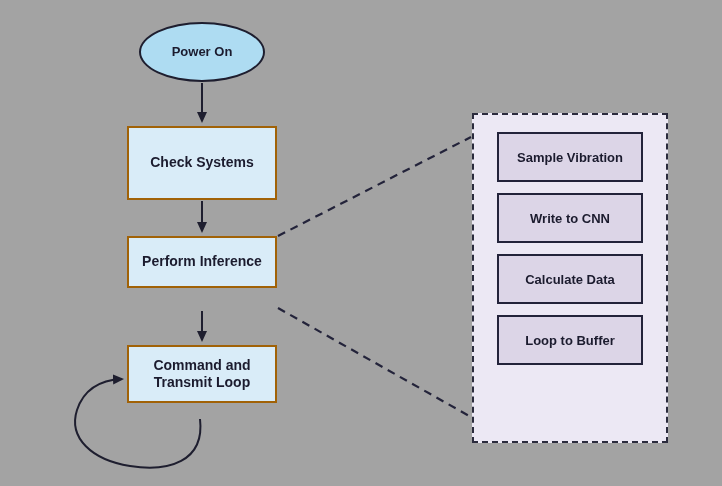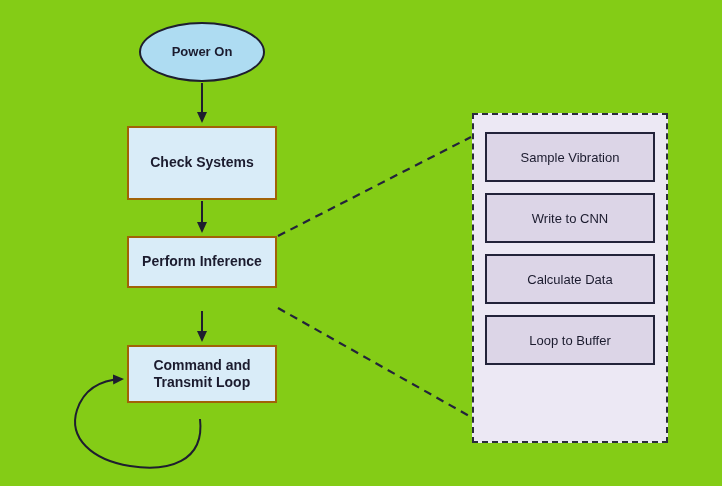--- a/index.html
+++ b/index.html
@@ -4,21 +4,21 @@
 <style>
   html, body {
     margin: 0;
     padding: 0;
     background: #ffffff;
   }
   .canvas {
     position: relative;
     width: 722px;
     height: 486px;
-    background: #84cc16;
+    background: #a3a3a3;
     font-family: "Liberation Sans", "DejaVu Sans", sans-serif;
     overflow: hidden;
   }
   .overlay {
     position: absolute;
     left: 0; top: 0;
     width: 722px; height: 486px;
     pointer-events: none;
   }
   .node {
@@ -57,30 +57,30 @@
     background: #ece8f4;
     border: 2px dashed #2b2b3d;
     display: flex;
     flex-direction: column;
     align-items: center;
     padding-top: 17px;
     gap: 11px;
   }
   .panel-box {
     box-sizing: border-box;
-    width: 170px;
+    width: 146px;
     height: 50px;
     background: #dcd5e7;
     border: 2px solid #23233a;
     display: flex;
     align-items: center;
     justify-content: center;
     text-align: center;
     color: #1b1b2e;
-    font-weight: 400;
+    font-weight: 700;
     font-size: 13px;
   }
 </style>
 </head>
 <body>
 
 <div class="canvas">
 
   <svg class="overlay" viewBox="0 0 722 486" xmlns="http://www.w3.org/2000/svg">
     <defs>

